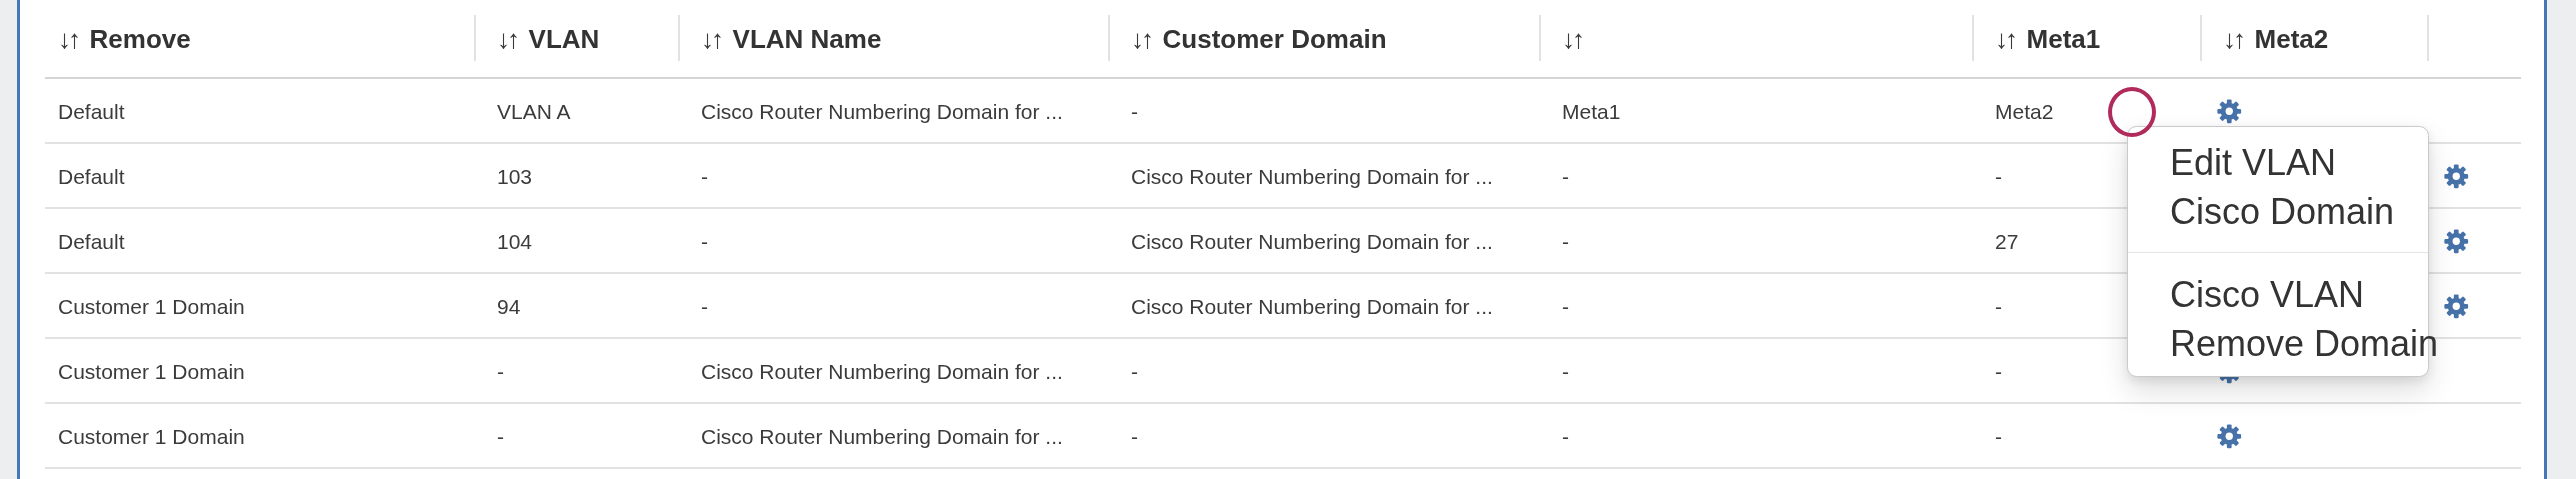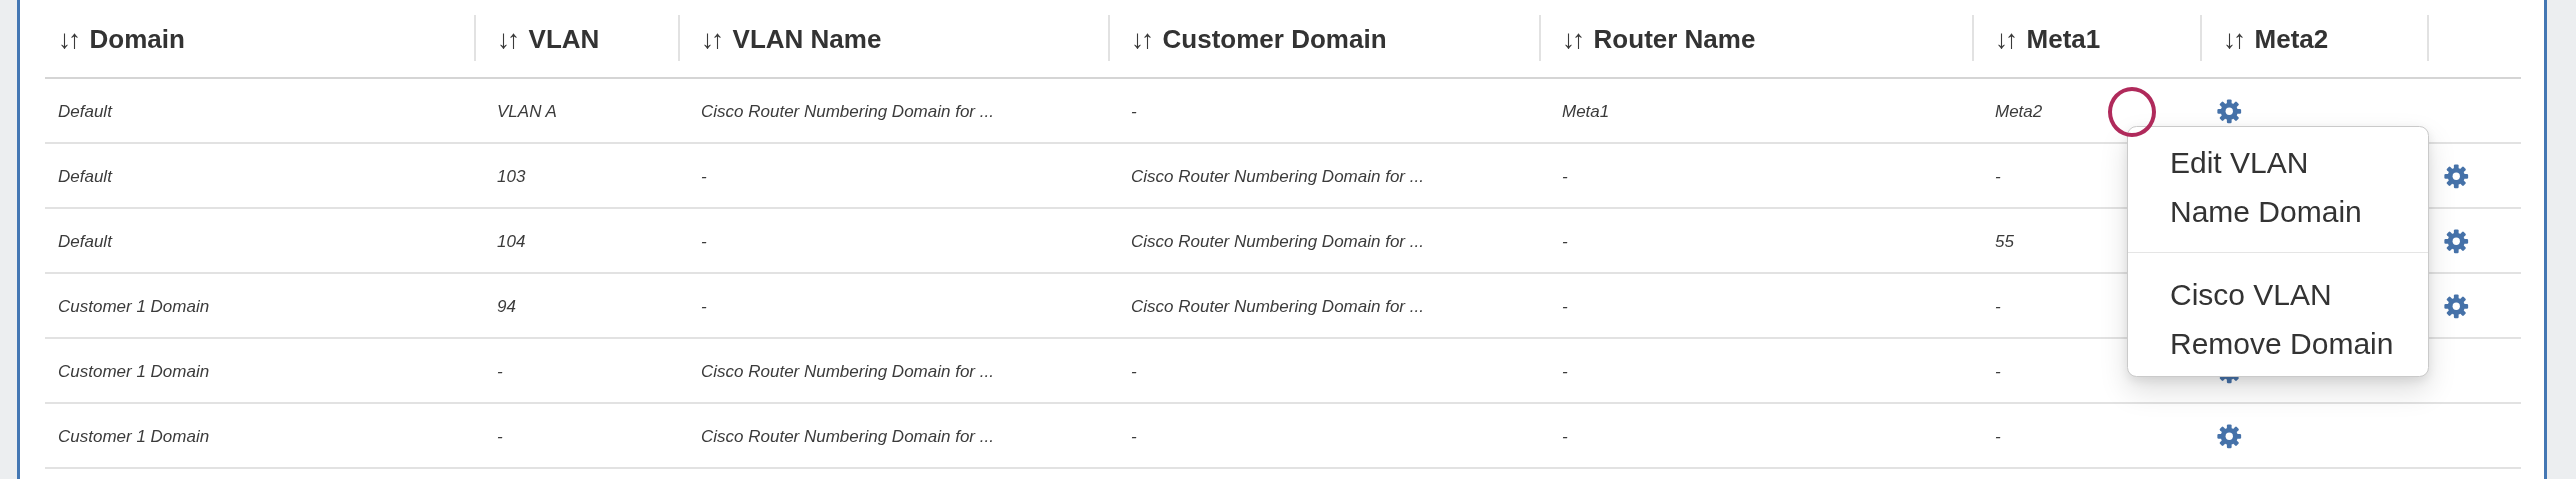--- a/index.html
+++ b/index.html
@@ -50,24 +50,24 @@
   .sort{
     font-weight:bold; color:#3a3a3a;
     letter-spacing:-2.9px; margin-right:11.4px;
   }
   .tr{ height:65px; }
   .tr::after{
     content:""; position:absolute; left:25px; right:23px; bottom:0;
     height:1.9px; background:#e2e2e2;
   }
   .td{
-    font-size:17px; color:#3b3b3b;
+    font-size:21px; color:#3b3b3b;
     white-space:nowrap; overflow:hidden;
     padding-left:23px; height:100%;
-    display:flex; align-items:center;font-style:italic;
+    display:flex; align-items:center;
   }
   .td:first-child{ padding-left:38px; }
   .td-actions{ padding-left:15px; overflow:visible; }
   .gear{
     display:inline-flex; width:28.5px; height:28.5px;
     color:var(--gear-icon); cursor:pointer;
   }
   .gear svg{ width:28.5px; height:28.5px; display:block; }
   
   .menu{
@@ -77,21 +77,21 @@
     background:#fff;
     border:1.9px solid #cacaca;
     border-radius:9.5px;
     padding:10.5px 0 7.6px 0;
     box-shadow:0 13.3px 28.5px rgba(0,0,0,.13), 0 3.8px 9.5px rgba(0,0,0,.08);
     z-index:10;
   }
   .menu-item{
     height:49px; line-height:49px;
     padding-left:42px;
-    font-size:30px; color:#333;
+    font-size:36px; color:#333;
     white-space:nowrap; cursor:pointer;
   }
   .menu-divider{
     height:1.9px; background:#e5e5e5;
     margin:16px 0 17px 0;
   }
   
   .annotation-circle{
     position:absolute;
     left:2108px; top:87px;
@@ -103,37 +103,36 @@
   }
 </style>
 </head>
 <body>
 
 <div class="panel">
 
   <div class="grid-row thead">
     <div class="th">
         <span class="sort">↓↑</span>
-        <span>Domain</span>
+        <span>Remove</span>
       </div>
     <div class="th">
         <span class="sort">↓↑</span>
         <span>VLAN</span>
       </div>
     <div class="th">
         <span class="sort">↓↑</span>
         <span>VLAN Name</span>
       </div>
     <div class="th">
         <span class="sort">↓↑</span>
         <span>Customer Domain</span>
       </div>
     <div class="th">
         <span class="sort">↓↑</span>
-        <span>Router Name</span>
       </div>
     <div class="th">
         <span class="sort">↓↑</span>
         <span>Meta1</span>
       </div>
     <div class="th">
         <span class="sort">↓↑</span>
         <span>Meta2</span>
       </div>
     <div class="th"></div>
@@ -185,21 +184,21 @@
         </span>
       </div>
   </div>
 
   <div class="grid-row tr">
     <div class="td">Default</div>
     <div class="td">104</div>
     <div class="td">-</div>
     <div class="td">Cisco Router Numbering Domain for ...</div>
     <div class="td">-</div>
-    <div class="td">55</div>
+    <div class="td">27</div>
     <div class="td">-</div>
     <div class="td td-actions">
         <span class="gear">
           <svg viewBox="0 0 24 24">
             <g fill="currentColor">
               <rect x="10" y="2" width="4" height="20" rx="1"></rect>
               <rect x="2" y="10" width="20" height="4" rx="1"></rect>
               <rect x="10" y="2" width="4" height="20" rx="1" transform="rotate(45 12 12)"></rect>
               <rect x="10" y="2" width="4" height="20" rx="1" transform="rotate(135 12 12)"></rect>
               <circle cx="12" cy="12" r="7.2"></circle>
@@ -277,20 +276,20 @@
             <circle cx="12" cy="12" r="3.1" fill="#fff"></circle>
           </svg>
         </span>
       </div>
   </div>
 
 </div>
 
 <div class="menu">
   <div class="menu-item">Edit VLAN</div>
-  <div class="menu-item">Name Domain</div>
+  <div class="menu-item">Cisco Domain</div>
   <div class="menu-divider"></div>
   <div class="menu-item">Cisco VLAN</div>
   <div class="menu-item">Remove Domain</div>
 </div>
 
 <div class="annotation-circle"></div>
 
 
 </body></html>

